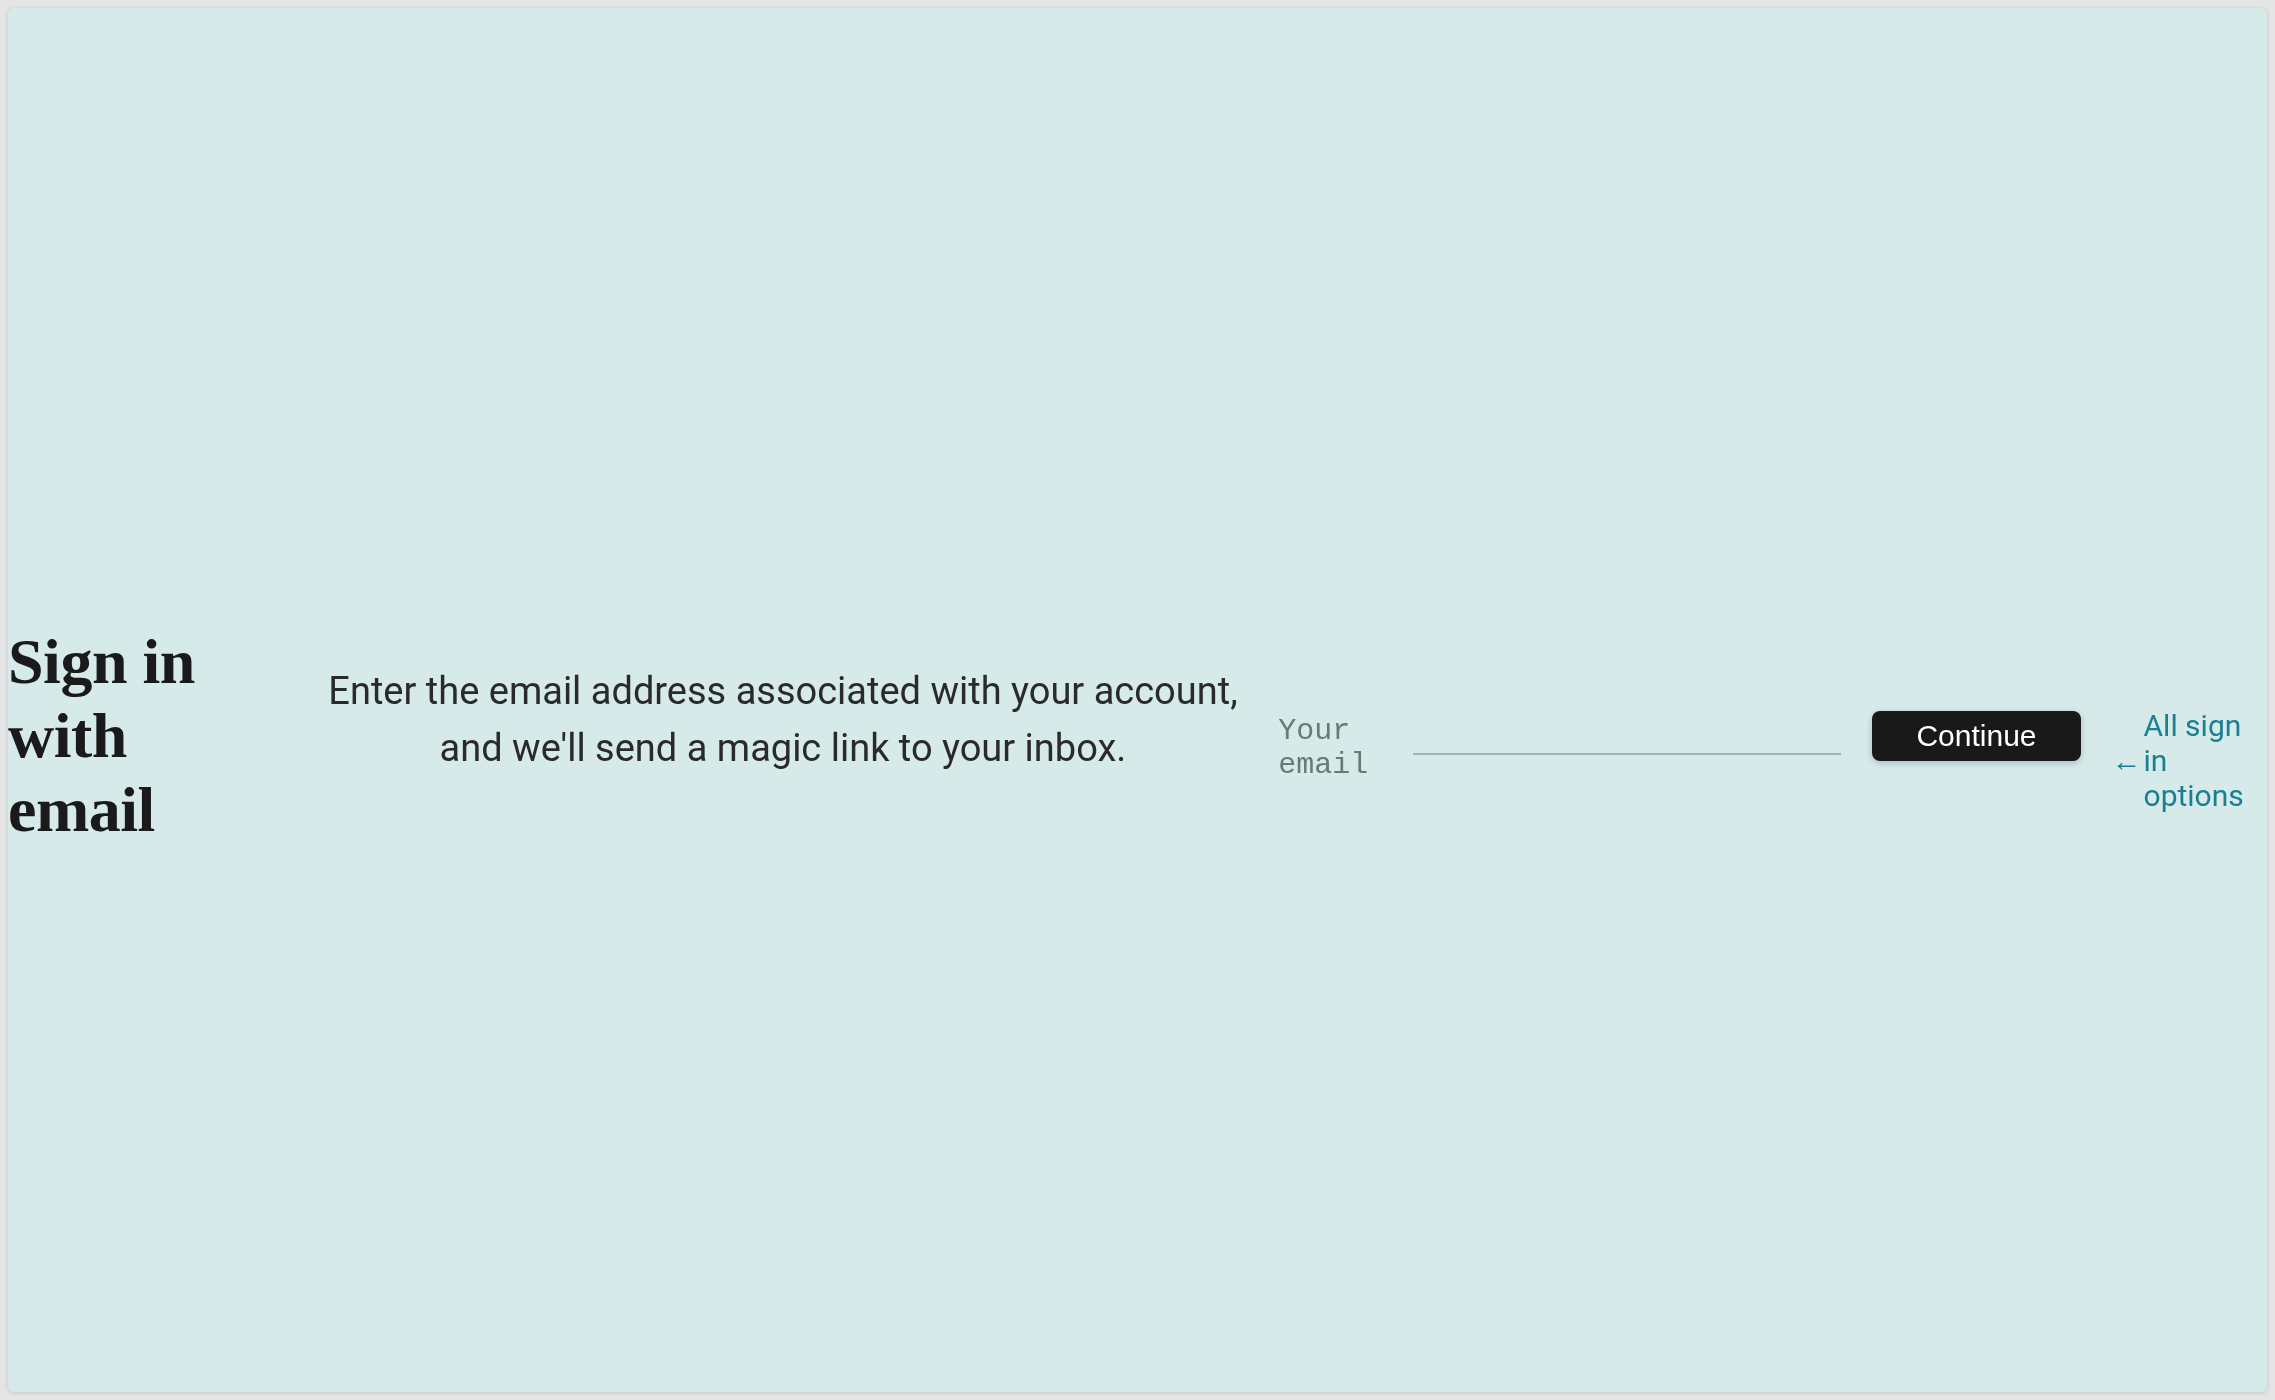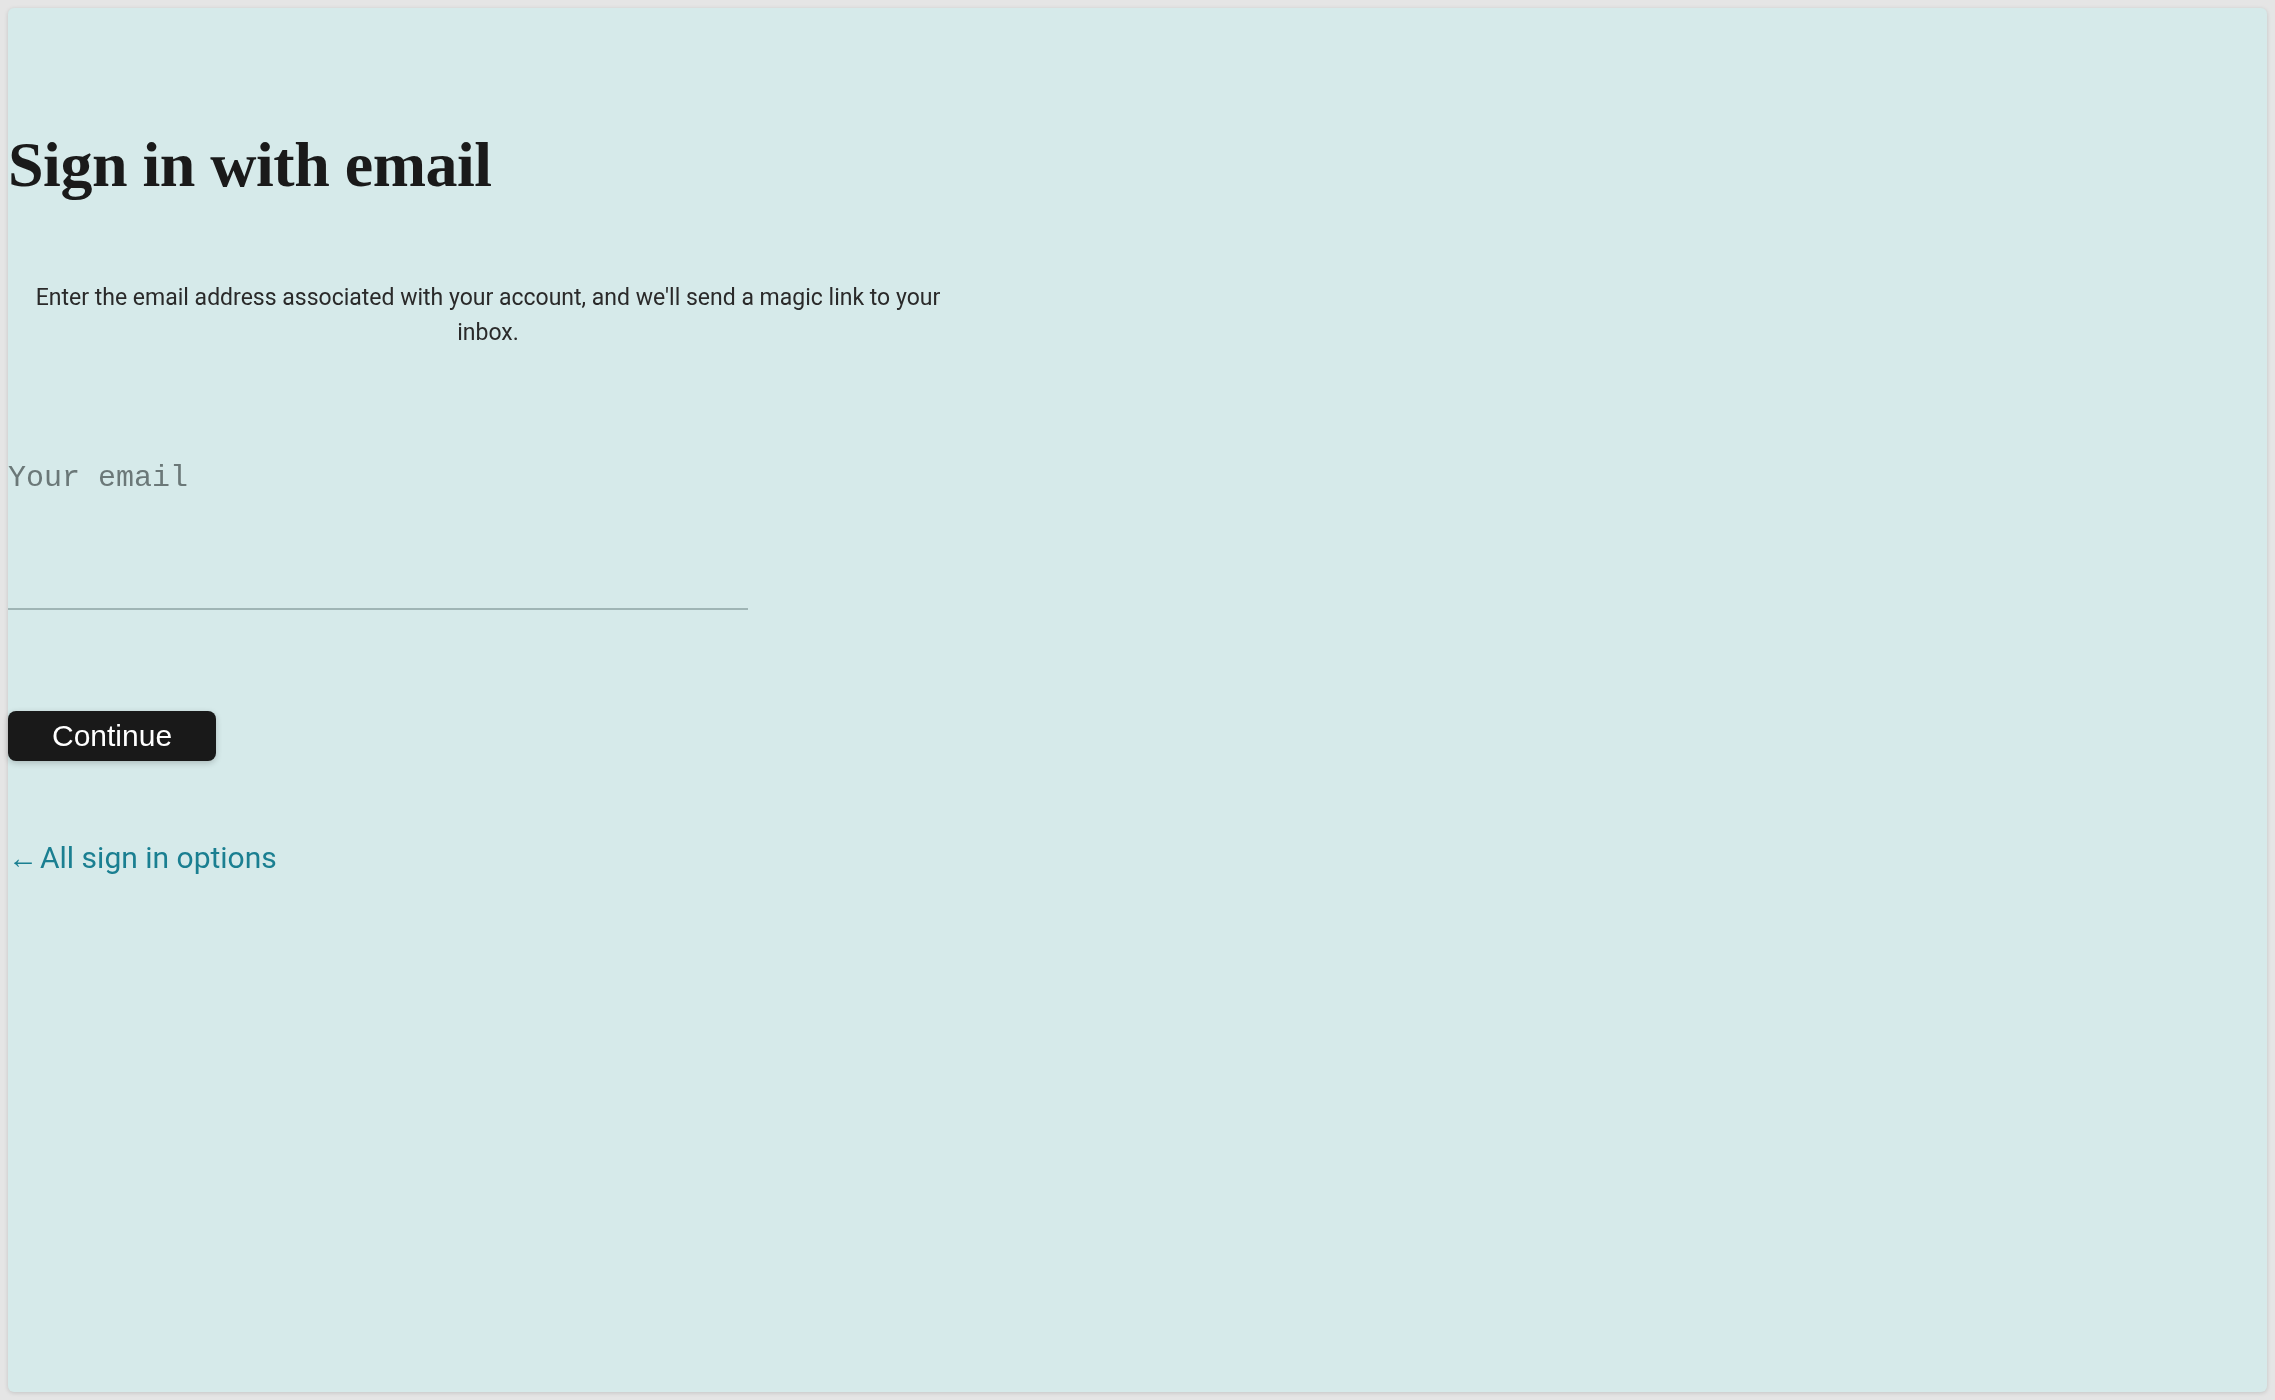--- a/index.html
+++ b/index.html
@@ -14,35 +14,35 @@
       height: 1400px;
       padding: 8px;
     }
     .container {
       background: #d6eaea;
       width: 100%;
       height: 100%;
       border-radius: 6px;
       box-shadow: 0 1px 4px rgba(0,0,0,0.15);
       display: flex;
-      flex-direction: column;
-      align-items: flex-start;
+      flex-direction: row;
+      align-items: center;
       padding-top: 120px;
       gap: 31px;
     }
     .title {
       font-family: Georgia, "Times New Roman", serif;
       font-size: 64px;
       font-weight: 700;
       color: #1a1a1a;
       margin-bottom: 48px;
       letter-spacing: -0.5px;
     }
     .subtitle {
-      font-size: 23px;
+      font-size: 38px;
       color: #2a2a2a;
       text-align: center;
       line-height: 1.5;
       max-width: 960px;
       margin-bottom: 80px;
     }
     .field-label {
       font-size: 30px;
       color: #6b7878;
       margin-bottom: 24px;

